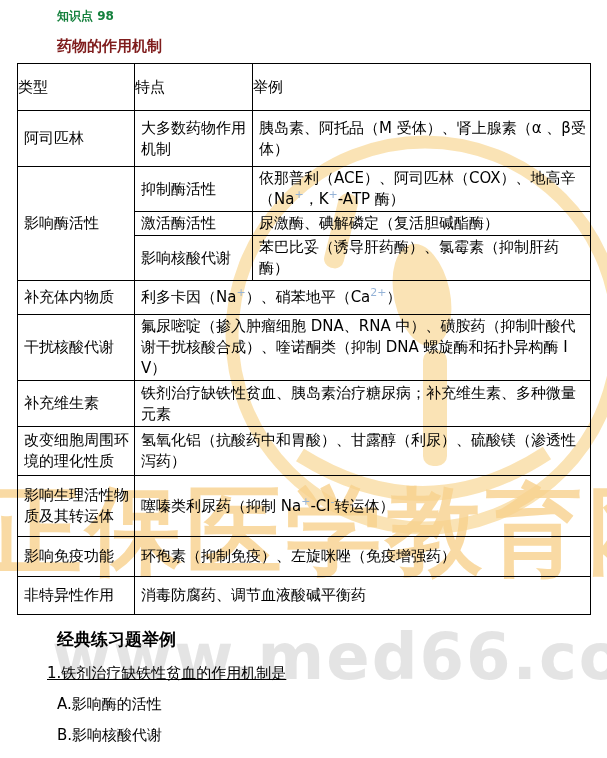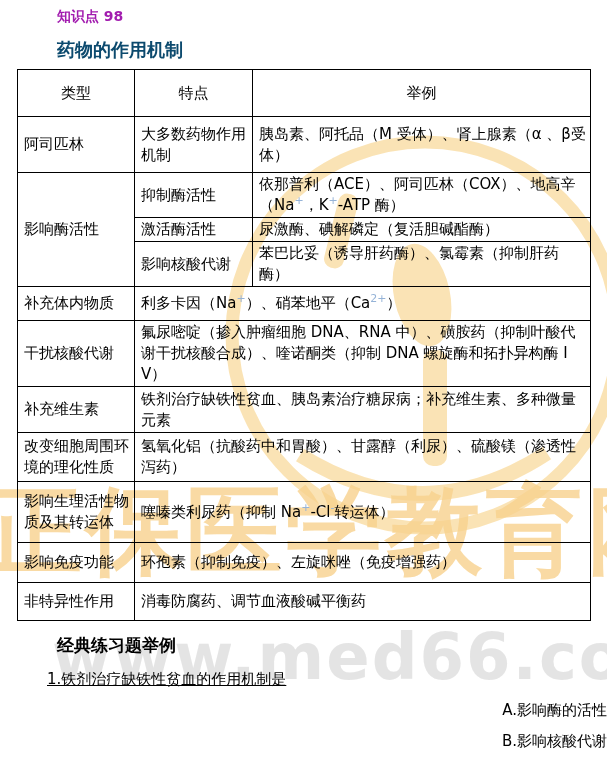--- a/index.html
+++ b/index.html
@@ -15,41 +15,41 @@
     font-size:96px;font-weight:bold;letter-spacing:4px;
     color:#f8d28e;opacity:.8;
   }
   .wm-url{
     position:absolute;left:52px;top:620px;white-space:nowrap;
     font-size:64px;font-weight:bold;letter-spacing:2px;
     color:#e2e2e2;opacity:.9;
   }
   
   .content{position:absolute;inset:0;z-index:1;}
-  .kp-title{margin:8px 0 0 57px;font-size:14px;font-weight:bold;color:#a21caf;}
-  .doc-title{margin:12px 0 7px 57px;font-size:18px;font-weight:bold;color:#0c4a6e;}
+  .kp-title{margin:8px 0 0 57px;font-size:12px;font-weight:bold;color:#15803d;}
+  .doc-title{margin:12px 0 7px 57px;font-size:15px;font-weight:bold;color:#7f1d1d;}
   table.mech{
     margin-left:17px;width:573px;border-collapse:collapse;table-layout:fixed;
     background:transparent;
   }
   table.mech td,table.mech th{
     border:1px solid #000;font-size:15px;font-weight:normal;
     line-height:21px;vertical-align:middle;background:transparent;
     padding:1px 4px 1px 6px;word-break:break-all;
   }
-  table.mech th{text-align:center;padding:0;}
+  table.mech th{text-align:left;padding:0;}
   .h47{height:47px}.h56{height:56px}.h44{height:44px}.h22{height:22px}
   .h34{height:34px}.h43{height:43px}.h46{height:46px}.h67{height:49px}
   .h61{height:61px}.h40{height:40px}.h38{height:38px}
   .u{text-underline-offset:2px;}
   sup.ion{color:#95b3d7;font-size:11px;line-height:0;vertical-align:super;}
   .practice{margin:13px 0 0 0;}
   .p-head{margin:0 0 0 57px;font-size:17px;font-weight:bold;}
   .p-q{margin:13px 0 0 47px;font-size:15px;text-decoration:underline;}
-  .p-opt{margin:12px 0 0 57px;font-size:15px;text-align:right;}
+  .p-opt{margin:12px 0 0 57px;font-size:15px;}
 </style>
 </head>
 <body>
 
 <div class="page">
 
   <div class="wm">
     <svg class="wm-logo" width="420" height="420" viewBox="0 0 420 420">
       <circle cx="210" cy="210" r="193" fill="none" stroke="#f7cd79" stroke-width="13"></circle>
       <path d="M85 330 Q210 408 332 328" fill="none" stroke="#f7cd79" stroke-width="15"></path>

